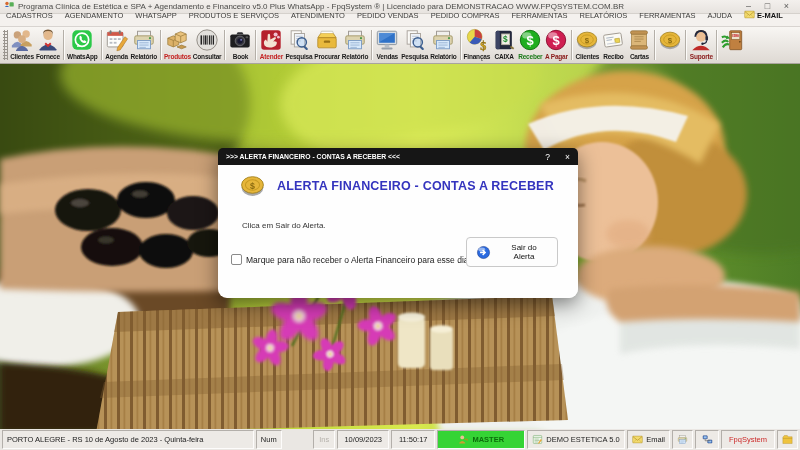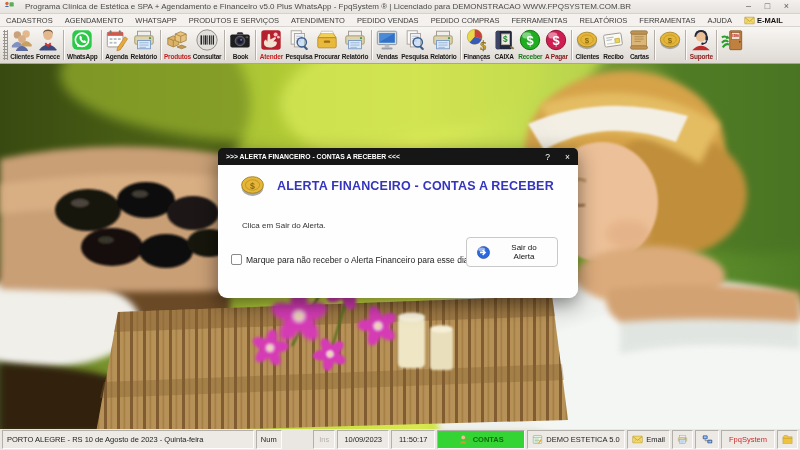--- a/index.html
+++ b/index.html
@@ -5,28 +5,28 @@
   * { box-sizing: border-box; margin: 0; padding: 0; }
   html,body { width:800px; height:450px; }
   body { font-family: "Liberation Sans", sans-serif; background:#777; }
   .screen { position:relative; width:800px; height:450px; overflow:hidden; background:#ece9e6; }
 
   
   .titlebar { height:14px; display:flex; align-items:center; padding:0 4px;
     background:linear-gradient(#f3f0ed,#e7e3df); border-bottom:1px solid #d5d1cc;
     font-size:8px; color:#4a4a48; }
   .titlebar .ticon { display:flex; align-items:center; }
-  .titlebar .title-text { margin-left:10px; white-space:nowrap; overflow:hidden; flex:1; }
+  .titlebar .title-text { margin-left:3px; white-space:nowrap; overflow:hidden; flex:1; }
   .win-controls { display:flex; }
   .win-controls span { width:19px; text-align:center; font-size:9px; line-height:13px; color:#5a5a58; }
 
   
   .menubar { height:13px; display:flex; align-items:center; background:#f4f1ee;
     border-bottom:1px solid #d8d4d0; font-size:7.5px; color:#3c3c3a; }
-  .menu-item { padding:11px 6px; display:flex; align-items:center; gap:2px; white-space:nowrap; height:100%; }
+  .menu-item { padding:11px 6px; display:flex; align-items:flex-end; gap:2px; white-space:nowrap; height:100%; }
   .menu-item.bold { font-weight:bold; color:#111; }
 
   
   .toolbar { height:37px; display:flex; align-items:stretch; padding-left:2px;
     background:linear-gradient(#f8f6f3,#ded9d3); border-bottom:1px solid #a9a49d; }
   .tb-grip { width:5px; margin:3px 1px;
     background-image:radial-gradient(circle,#9a958e 1px,transparent 1.3px);
     background-size:3px 3px; }
   .tb-btn { display:flex; flex-direction:column; align-items:center; justify-content:flex-start;
     padding:1px 1px 0; min-width:24px; }
@@ -685,21 +685,21 @@
       </div>
       <div class="sb-cell center" style="min-width: 88px; background: linear-gradient(rgb(53, 212, 53), rgb(53, 212, 53)); color: rgb(11, 110, 11); font-weight: bold;">
         <span class="ic-wrap">
           <svg width="11" height="11" viewBox="0 0 26 26">
             <circle cx="10" cy="8" r="4.5" fill="#ecbf94"></circle>
             <path d="M3,20.5 q7,-8 14,0 l0,2 -14,0z" fill="#c8a030"></path>
             <rect x="15.5" y="11" width="8" height="2.6" rx="1.3" fill="#b8901c"></rect>
             <rect x="20.5" y="13.5" width="2" height="2.6" fill="#b8901c"></rect>
           </svg>
         </span>
-        <span>CONTAS</span>
+        <span>MASTER</span>
       </div>
       <div class="sb-cell" style="min-width: 98px;">
         <span class="ic-wrap">
           <svg width="11" height="11" viewBox="0 0 26 26">
             <rect x="3" y="3.5" width="20" height="19" rx="2" fill="#eef6ea" stroke="#5a9a50"></rect>
             <path d="M3,8 h20" stroke="#5a9a50"></path>
             <path d="M6,12 h10 M6,15.5 h12 M6,19 h8" stroke="#8ab080" stroke-width="1.4"></path>
             <path d="M15,20 l6,-8 2.5,2 -6,8 -3,0.8z" fill="#e8a83a"></path>
           </svg>
         </span>

